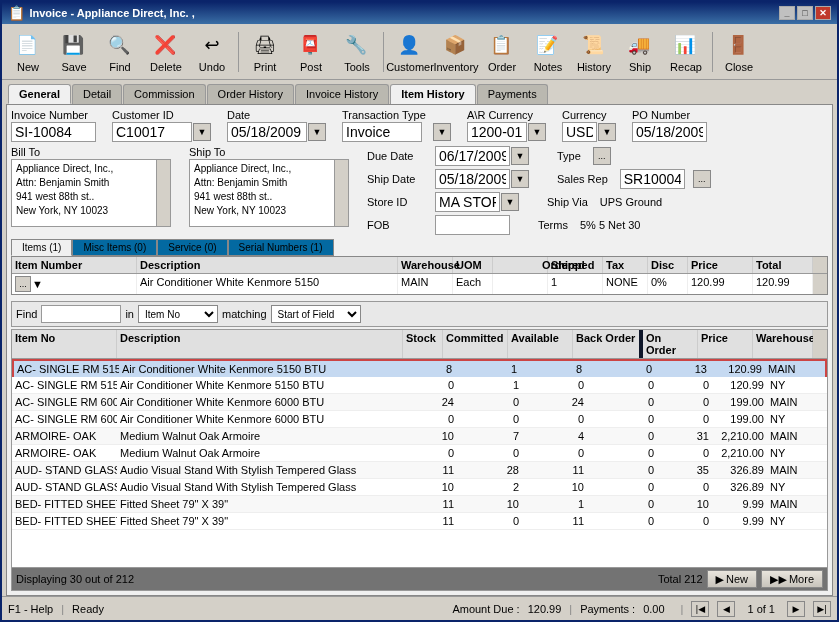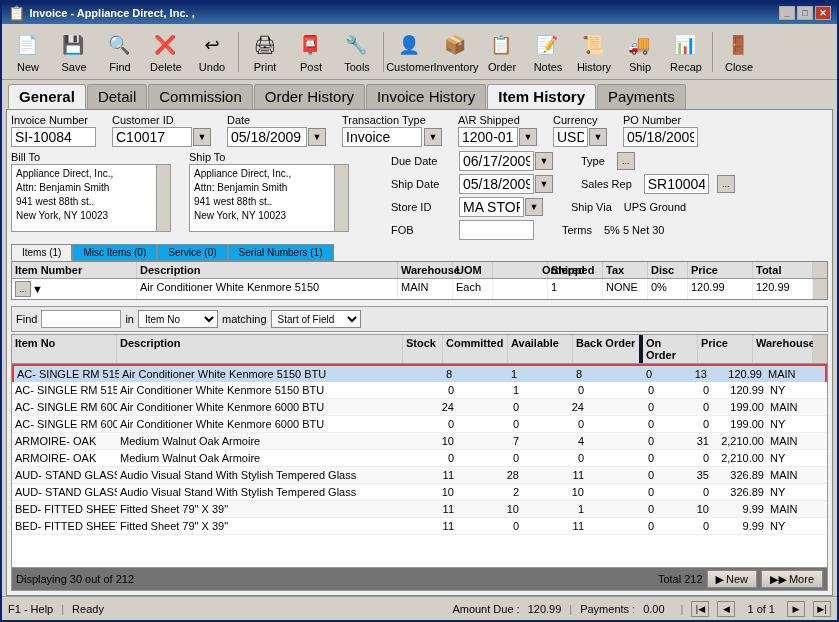--- a/index.html
+++ b/index.html
@@ -53,21 +53,21 @@
       padding: 4px 6px 0 6px;
       display: flex;
       gap: 1px;
     }
     .tab {
       padding: 3px 10px;
       border: 1px solid #999;
       border-bottom: none;
       background: #bab8b0;
       cursor: pointer;
-      font-size: 15px;
+      font-size: 11px;
       border-radius: 3px 3px 0 0;
     }
     .tab.active {
       background: #f0f0f0;
       font-weight: bold;
       border-bottom: 1px solid #f0f0f0;
     }
 
     
     .form-row { display: flex; align-items: center; gap: 8px; margin-bottom: 4px; }
@@ -137,21 +137,21 @@
     .dropdown-select {
       height: 18px;
       border: 1px solid #888;
       background: white;
       font-size: 10px;
       padding: 0 2px;
       cursor: pointer;
     }
 
     .section-tabs { display: flex; gap: 0; margin-bottom: 0; }
-    .section-tab { padding: 2px 10px; border: 1px solid #888; background: #0ea5e9; cursor: pointer; font-size: 10px; }
+    .section-tab { padding: 2px 10px; border: 1px solid #888; background: #0369a1; cursor: pointer; font-size: 10px; }
     .section-tab.active { background: #f0f0f0; border-bottom-color: #f0f0f0; }
   </style>
 </head>
 <body>
 
 <div style="border: 2px solid #0a246a; width: 839px; height: 622px; display: flex; flex-direction: column; background: #d4d0c8;">
 
   <div class="title-bar">
     <span style="font-size:14px; margin-right:4px;">📋</span>
     <span>Invoice - Appliance Direct, Inc. ,</span>
@@ -258,27 +258,27 @@
       </div>
       <div style="display:flex; flex-direction:column; gap:1px; margin-left:8px;">
         <span class="form-label">Date</span>
         <div style="display:flex; align-items:center; gap:1px;">
           <input class="form-input" value="05/18/2009" style="width: 80px;">
           <button class="ellipsis-btn">▼</button>
         </div>
       </div>
       <div style="display:flex; flex-direction:column; gap:1px; margin-left:8px;">
         <span class="form-label">Transaction Type</span>
-        <div style="display:flex; align-items:center; gap:2px;">
+        <div style="display:flex; align-items:center; gap:11px;">
           <input class="form-input" value="Invoice" style="width: 80px;">
           <button class="ellipsis-btn">▼</button>
         </div>
       </div>
       <div style="display:flex; flex-direction:column; gap:1px; margin-left:8px;">
-        <span class="form-label">A\R Shipped</span>
+        <span class="form-label">A\R Currency</span>
         <div style="display:flex; align-items:center; gap:1px;">
           <input class="form-input" value="1200-01" style="width: 60px;">
           <button class="ellipsis-btn">▼</button>
         </div>
       </div>
       <div style="display:flex; flex-direction:column; gap:1px; margin-left:8px;">
         <span class="form-label">Currency</span>
         <div style="display:flex; align-items:center; gap:1px;">
           <input class="form-input" value="USD" style="width: 35px;">
           <button class="ellipsis-btn">▼</button>
@@ -301,21 +301,21 @@
       </div>
 
       <div style="display:flex; flex-direction:column; gap:1px; width:170px;">
         <span class="form-label">Ship To</span>
         <div class="address-box">
           <div style="font-size:10px; line-height:1.4;">Appliance Direct, Inc.,<br>Attn: Benjamin Smith<br>941 west 88th st..<br>New York, NY 10023</div>
           <div class="address-scroll"></div>
         </div>
       </div>
 
-      <div style="flex:1; display:flex; flex-direction:column; gap:3px;margin-left:24px;">
+      <div style="flex:1; display:flex; flex-direction:column; gap:3px;">
         <div style="display:flex; gap:8px; align-items:center;">
           <span class="form-label" style="width:60px;">Due Date</span>
           <div style="display:flex; align-items:center; gap:1px;">
             <input class="form-input" value="06/17/2009" style="width: 75px;">
             <button class="ellipsis-btn">▼</button>
           </div>
           <span class="form-label" style="margin-left:20px;">Type</span>
           <button class="ellipsis-btn" style="margin-left:4px;">...</button>
         </div>
         <div style="display:flex; gap:8px; align-items:center;">

